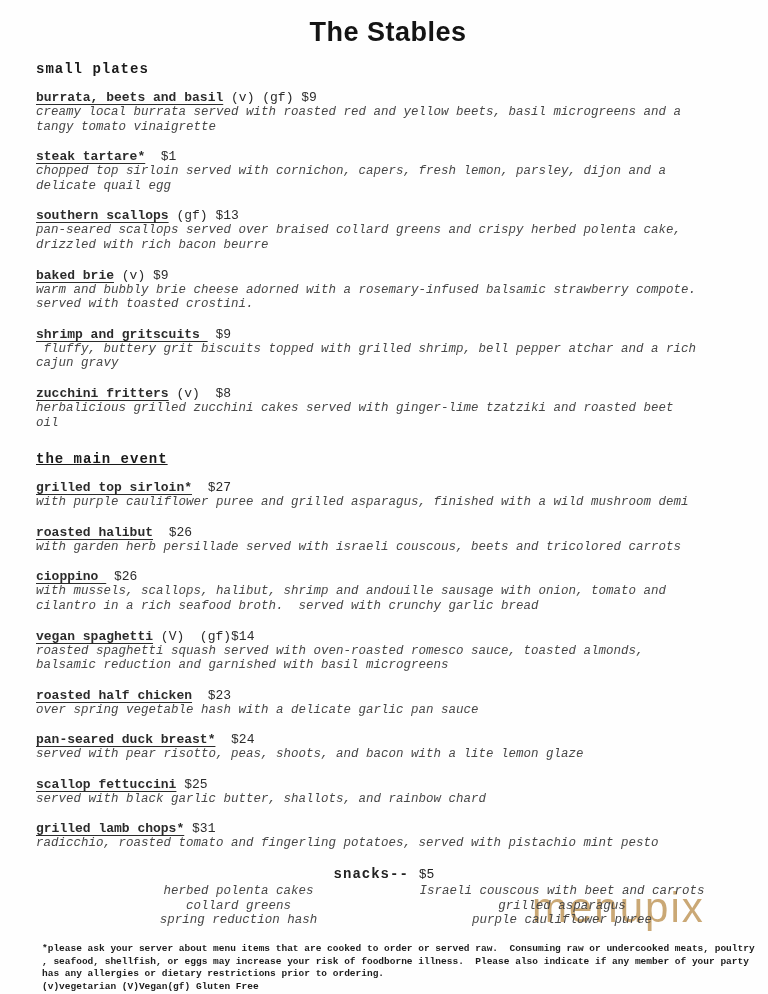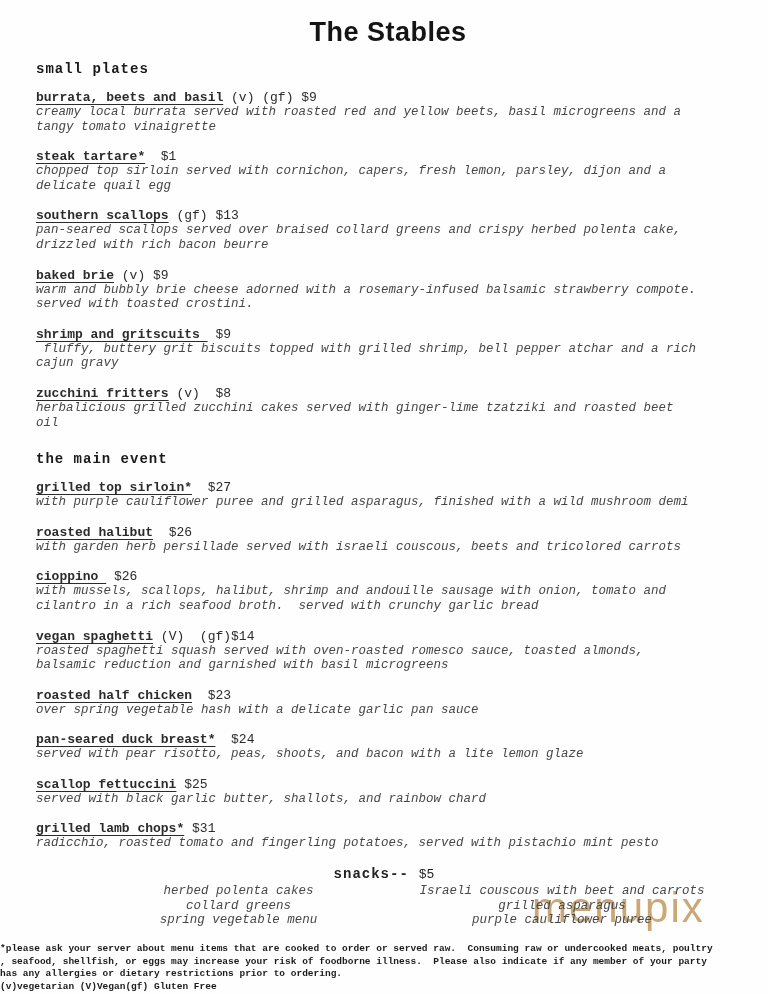--- a/index.html
+++ b/index.html
@@ -30,21 +30,21 @@
     width:665px;
   }
   .sh{
     margin:0 0 13px 0;
     font-size:14px;
     font-weight:bold;
     letter-spacing:1px;
     color:#1a1a1a;
     line-height:16px;
   }
-  .sh-main{ margin-top:21px; }
+  .sh-main{ margin-top:21px;text-decoration:underline; }
   .menu-item{ margin-bottom:15px; }
   .item-head{
     font-size:13px;
     line-height:15px;
     color:#2b2b2b;
     white-space:pre;
   }
   .item-name{
     text-decoration:underline;
     text-decoration-thickness:1px;
@@ -79,20 +79,21 @@
     text-align:center;
     font-style:italic;
     font-size:12.5px;
     line-height:14.6px;
     color:#474747;
   }
   .snack-col.left{ width:335px; }
   .snack-col.right{ width:328px; }
   .footer{
     margin-top:15px;
+    padding-left:42px;
     font-size:9.5px;
     font-weight:bold;
     line-height:12.8px;
     color:#1b1b1b;
   }
   .f-line{ white-space:pre; }
   .watermark{
     position:absolute;
     left:532px;
     top:884px;
@@ -195,21 +196,21 @@
     </div>
 
   </div>
 
   <div class="snacks">
     <div class="snacks-head"><span class="snacks-title">snacks--</span><span class="snacks-price">$5</span></div>
     <div class="snack-cols">
       <div class="snack-col left">
         <div class="snack-item">herbed polenta cakes</div>
         <div class="snack-item">collard greens</div>
-        <div class="snack-item">spring vegetable menu</div>
+        <div class="snack-item">spring reduction hash</div>
       </div>
       <div class="snack-col right">
         <div class="snack-item">Israeli couscous with beet and carrots</div>
         <div class="snack-item">grilled asparagus</div>
         <div class="snack-item">purple cauliflower puree</div>
       </div>
     </div>
   </div>
 
   <div class="footer">

